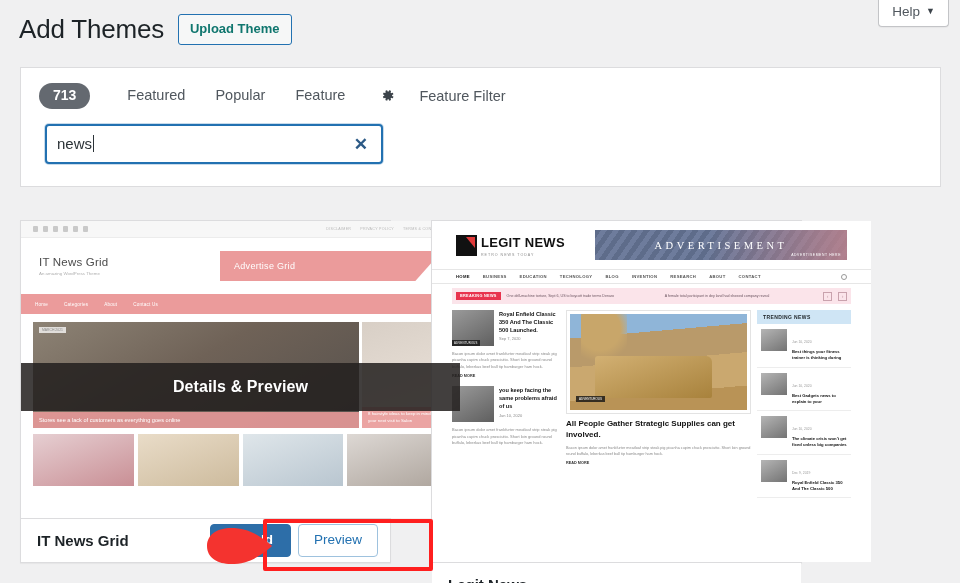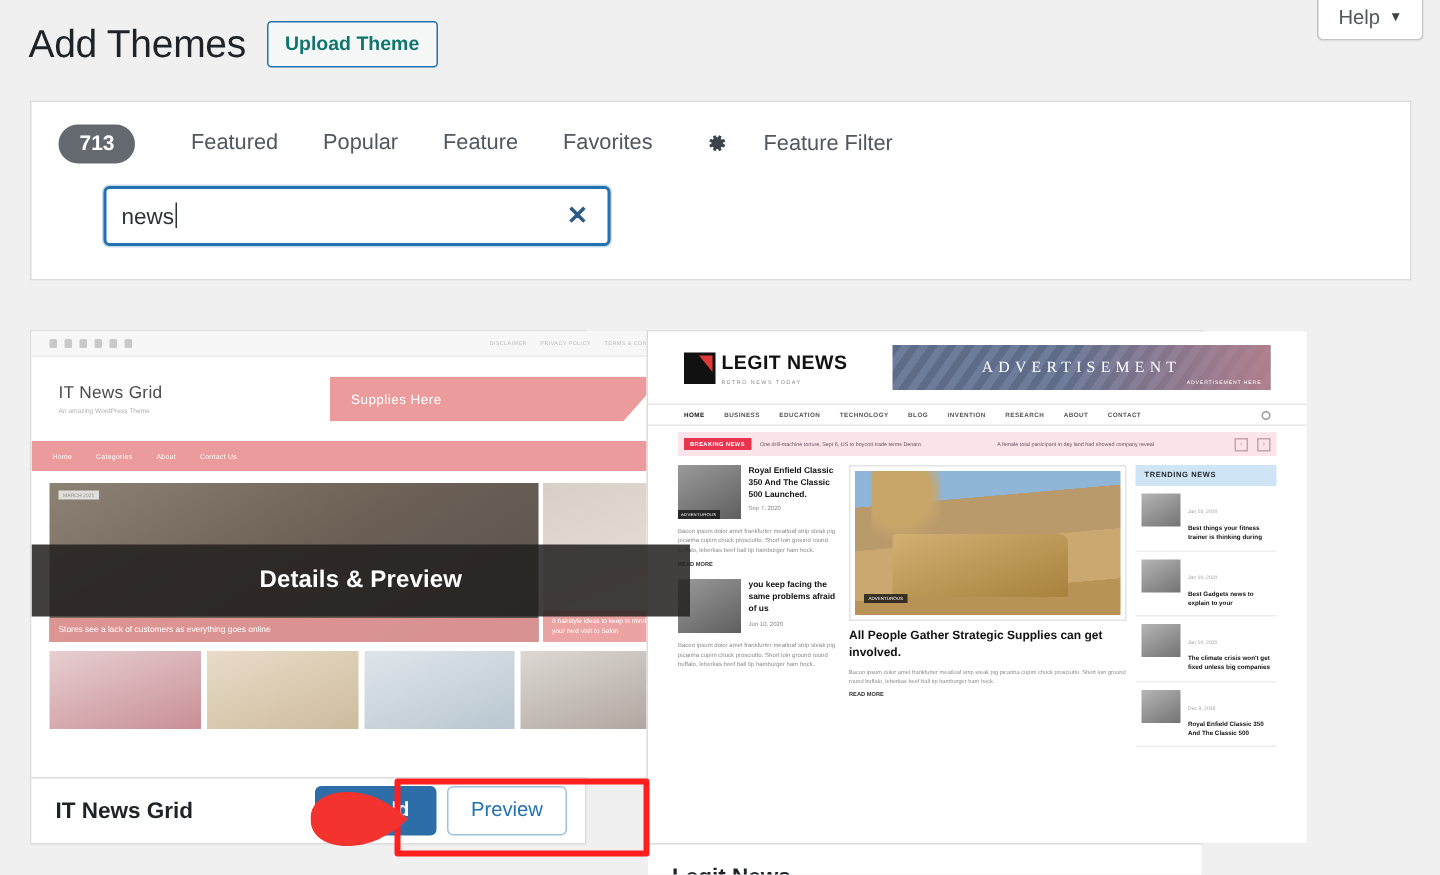--- a/index.html
+++ b/index.html
@@ -63,21 +63,20 @@
     padding: 6px 15px 6px 20px;
   }
   .gear { width: 15px; height: 15px; display: block; }
 
   .search-wrap { padding: 14px 0 0 24px; }
   .search-box {
     position: relative; width: 338px; height: 40px;
     border: 2px solid #2271b1; border-radius: 4px;
     background: #fff; display: flex; align-items: center;
     box-shadow: 0 0 0 1px rgba(34,113,177,.25);
-    margin-left: 24px;
   }
   .search-text {
     font-size: 15px; color: #2c3338; padding-left: 10px;
     line-height: 1.2; position: relative;
   }
   .caret {
     display: inline-block; width: 1px; height: 17px;
     background: #2c3338; margin-left: 1px;
     vertical-align: -3px;
   }
@@ -333,21 +332,20 @@
     <h1 class="page-title">Add Themes</h1>
     <button class="upload-btn">Upload Theme</button>
   </div>
 
   <div class="filter-bar">
     <div class="tabs">
       <span class="count-badge">713</span>
       <a class="tab-link">Featured</a>
       <a class="tab-link">Popular</a>
       <a class="tab-link">Feature</a>
-      <a class="tab-link">Favorites</a>
       <a class="feature-filter">
         <svg class="gear" viewBox="0 0 20 20">
           <path fill="#3c434a" d="M10 6.5a3.5 3.5 0 100 7 3.5 3.5 0 000-7zm0 5.5a2 2 0 110-4 2 2 0 010 4z"></path>
           <path fill="#3c434a" d="M17.5 11.2l-1.4-.5c.1-.5.1-.9 0-1.4l1.4-.5a.6.6 0 00.3-.8l-.6-1.4a.6.6 0 00-.8-.3l-1.4.6a6 6 0 00-1-1l.6-1.4a.6.6 0 00-.3-.8L12.9 3a.6.6 0 00-.8.3l-.5 1.4a6 6 0 00-1.4 0L9.7 3.3A.6.6 0 008.9 3l-1.4.6a.6.6 0 00-.3.8l.6 1.4a6 6 0 00-1 1l-1.4-.6a.6.6 0 00-.8.3L4 7.9a.6.6 0 00.3.8l1.4.5a6 6 0 000 1.4l-1.4.5a.6.6 0 00-.3.8l.6 1.4a.6.6 0 00.8.3l1.4-.6a6 6 0 001 1l-.6 1.4a.6.6 0 00.3.8l1.4.6a.6.6 0 00.8-.3l.5-1.4a6 6 0 001.4 0l.5 1.4a.6.6 0 00.8.3l1.4-.6a.6.6 0 00.3-.8l-.6-1.4a6 6 0 001-1l1.4.6a.6.6 0 00.8-.3l.6-1.4a.6.6 0 00-.3-.8z"></path>
         </svg>
         <span>Feature Filter</span>
       </a>
     </div>
 
     <div class="search-wrap">
@@ -380,21 +378,21 @@
             <span>TERMS &amp; CONDITIONS</span>
           </div>
         </div>
 
         <div class="g-head">
           <div class="g-logo">
             <div class="t">IT News Grid</div>
             <div class="s">An amazing WordPress Theme</div>
           </div>
           <div class="g-ad">
-            <div class="l">Supplies Here</div>
+            <div class="l">Advertise Grid</div>
           </div>
         </div>
 
         <div class="g-nav">
           <span>Home</span>
           <span>Categories</span>
           <span>About</span>
           <span>Contact Us</span>
           <span class="sp"></span>
           <span class="mag"></span>

